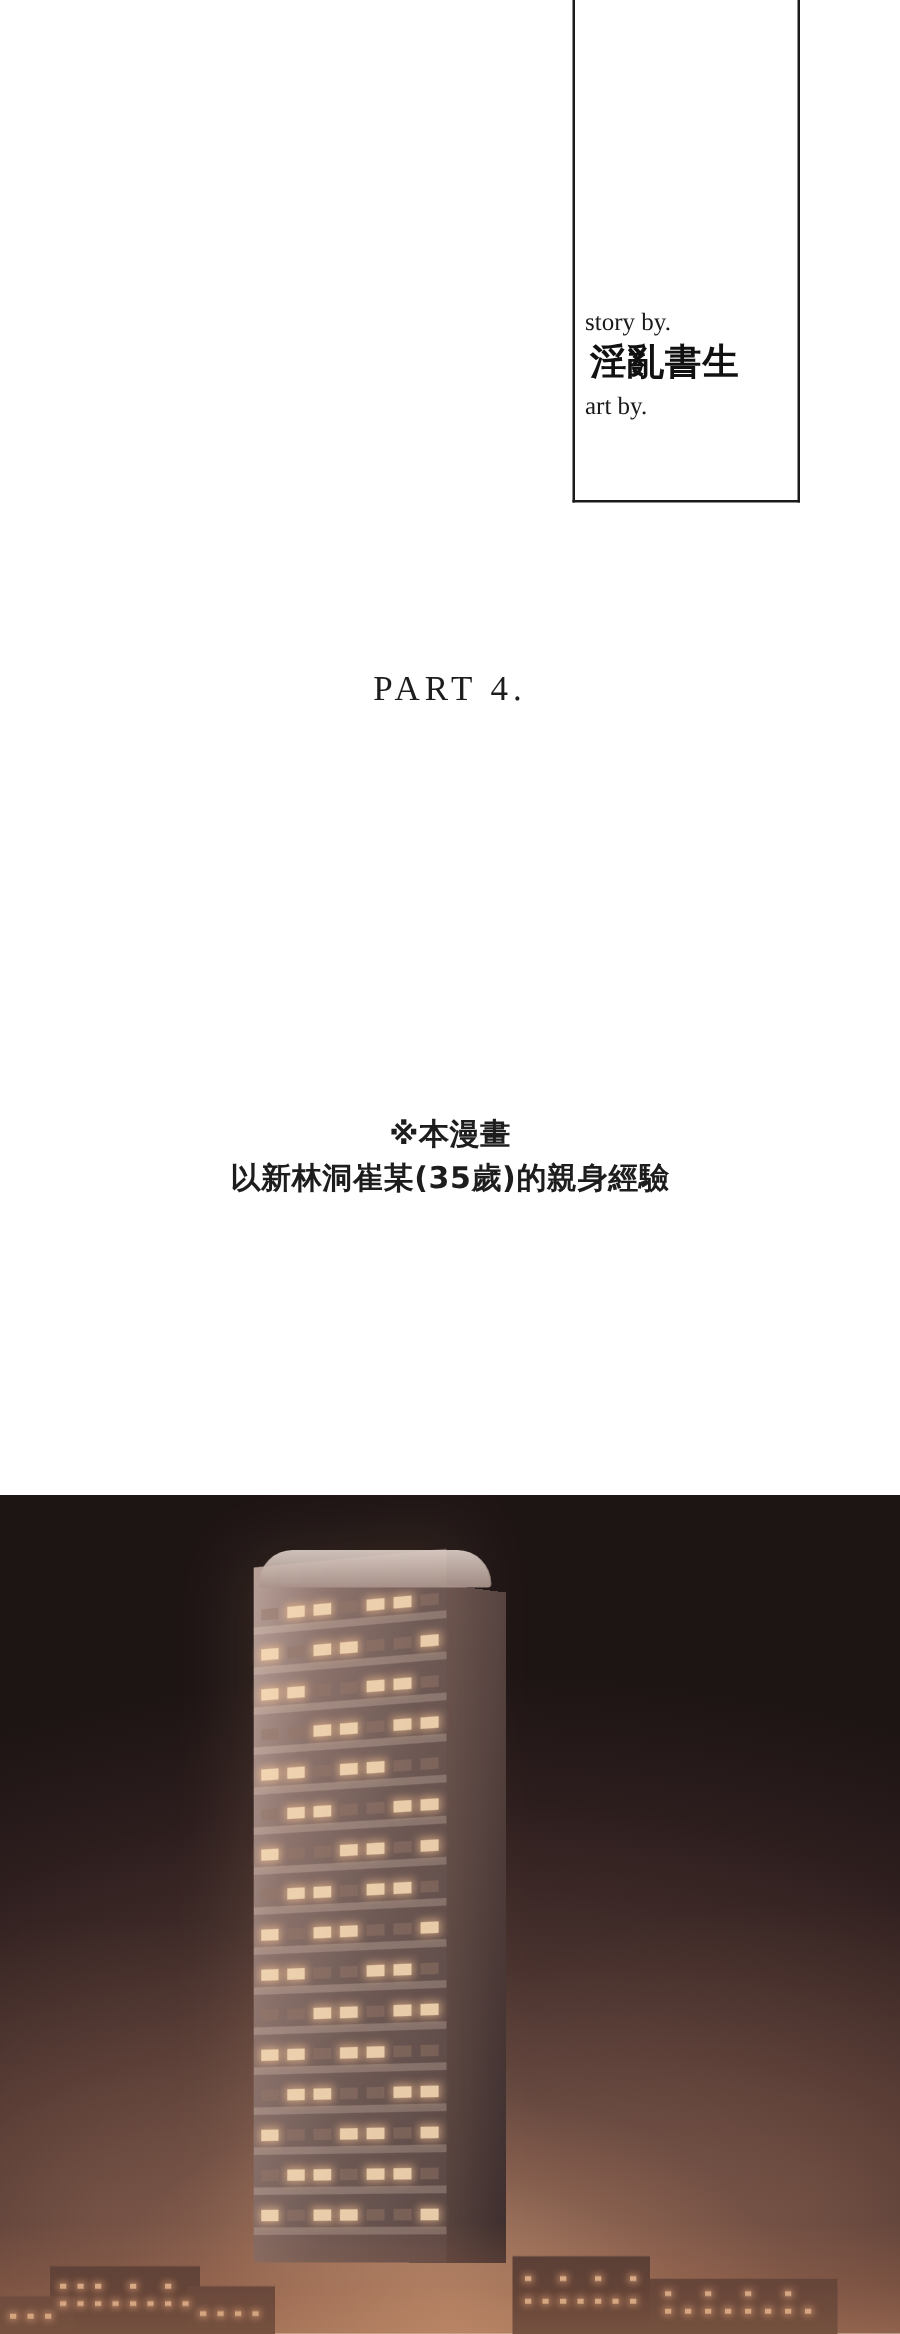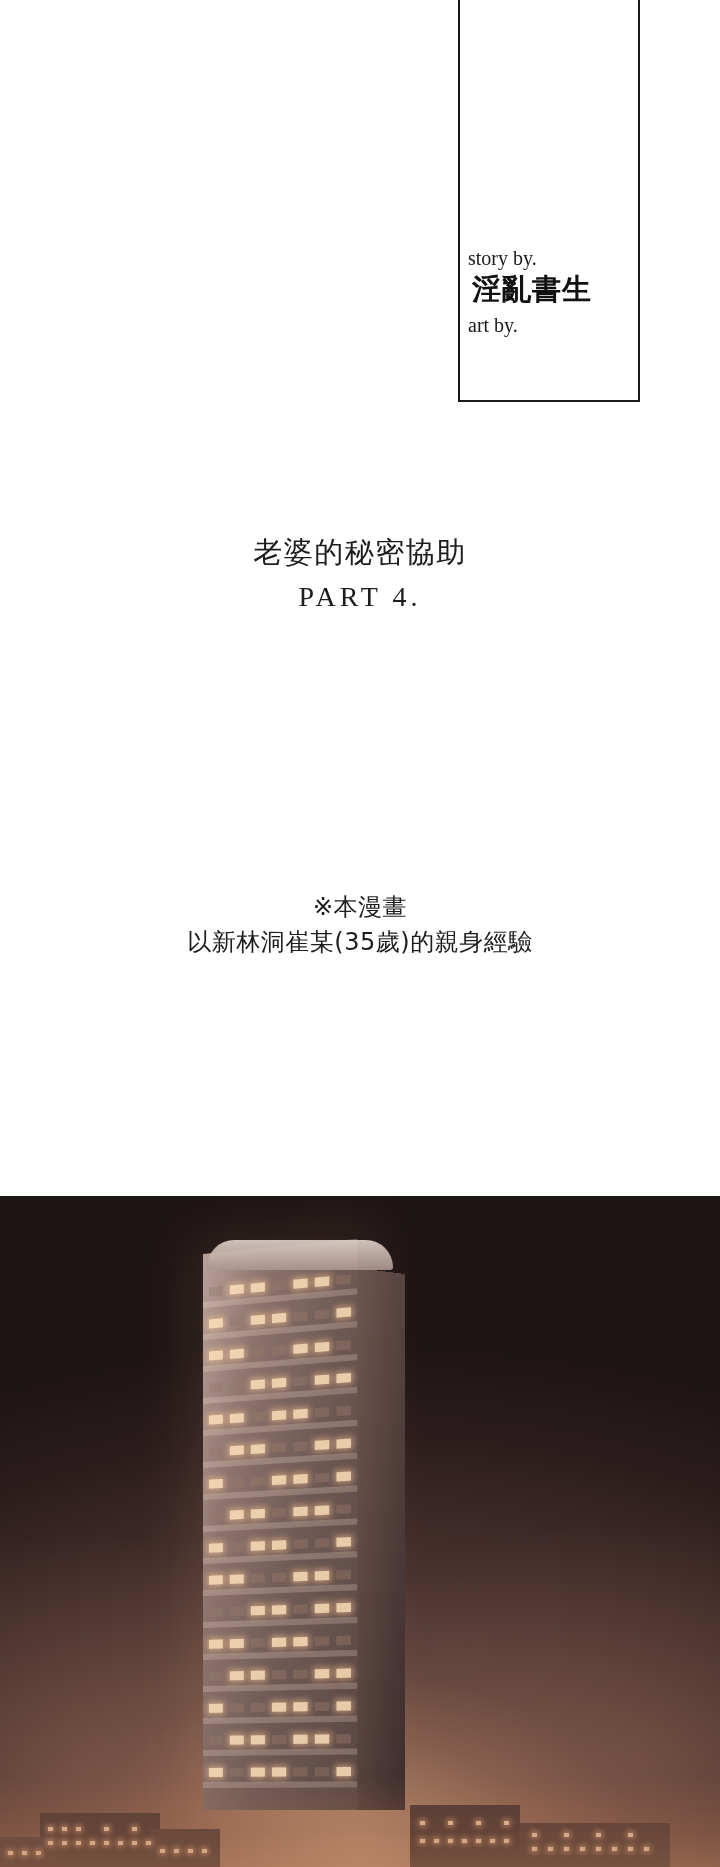--- a/index.html
+++ b/index.html
@@ -100,21 +100,21 @@
   .note-block {
     position: absolute;
     left: 0;
     top: 890px;
     width: 720px;
     text-align: center;
   }
   .note-line {
     font-family: "DejaVu Sans", sans-serif;
     font-size: 24px;
-    font-weight: 400;
+    font-weight: 700;
     color: #1d1d1d;
     line-height: 1.45;
     letter-spacing: 0.5px;
     margin: 0;
   }
 
   
   .panel {
     position: absolute;
     left: 0;
@@ -245,21 +245,20 @@
 
   <div class="title-frame"></div>
 
   <div class="credits">
     <p class="credit-role">story by.</p>
     <p class="credit-name">淫亂書生</p>
     <p class="credit-role">art by.</p>
   </div>
 
   <div class="episode-block">
-    <p class="episode-title">老婆的秘密協助</p>
     <p class="episode-part">PART 4.</p>
   </div>
 
   <div class="note-block">
     <p class="note-line">※本漫畫</p>
     <p class="note-line">以新林洞崔某(35歲)的親身經驗</p>
   </div>
 
   <div class="panel">
     <div class="sky-glow"></div>

